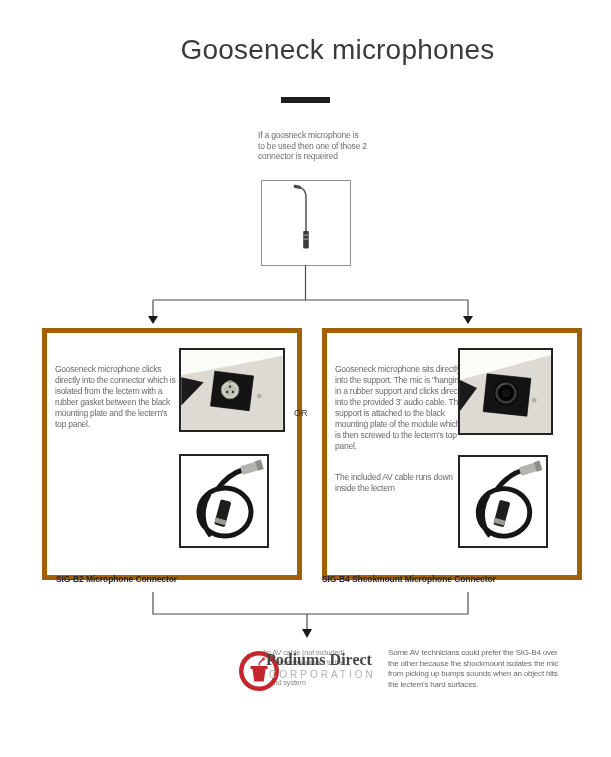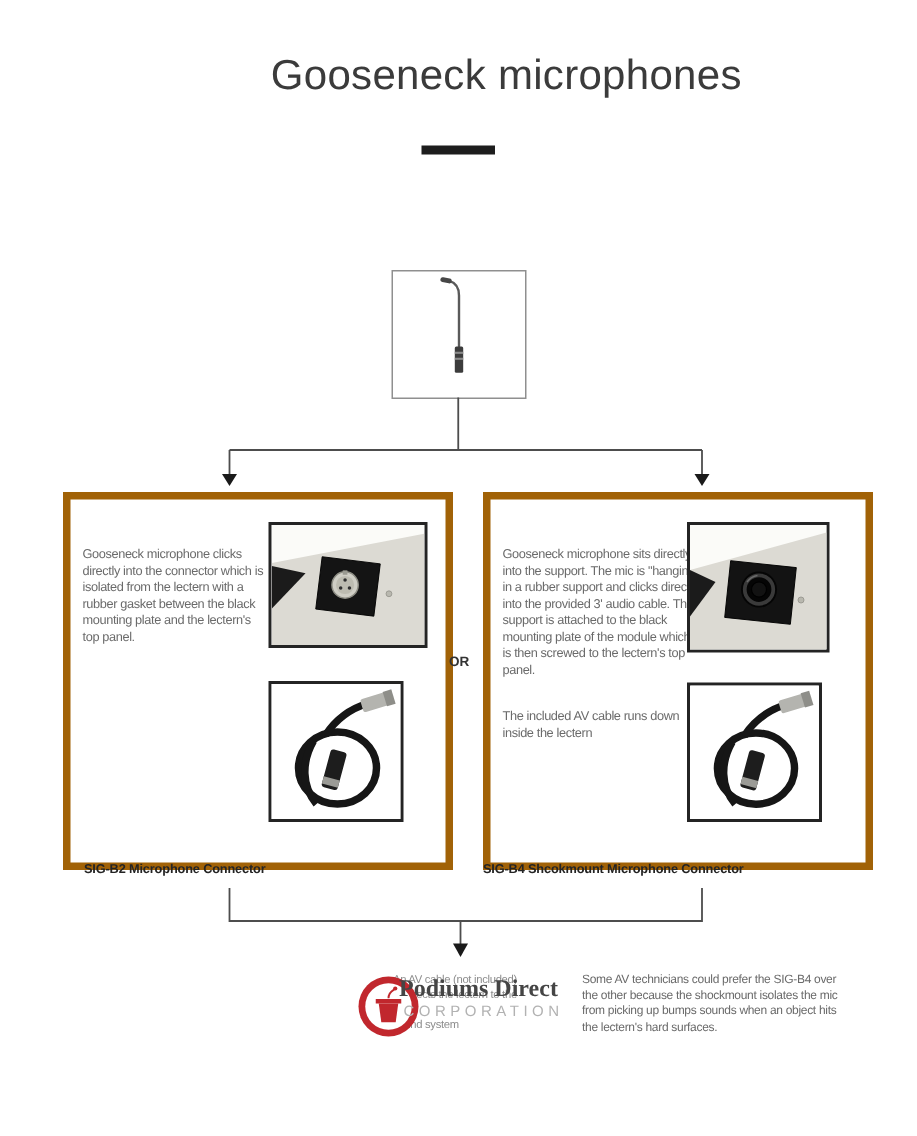--- a/index.html
+++ b/index.html
@@ -28,22 +28,22 @@
   .b2-cable { left:8px; top:130px; width:124px; }
   .b4-desc  { left:8px; top:22px;  width:132px; }
   .b4-cable { left:8px; top:130px; width:132px; }
   .photo { position:absolute; border:2px solid #242424; background:#fff; line-height:0; }
   .b2-photo1 { left:132px; top:15px;  width:102px; height:80px; }
   .b2-photo2 { left:132px; top:121px; width:86px;  height:90px; }
   .b4-photo1 { left:131px; top:15px;  width:91px;  height:83px; }
   .b4-photo2 { left:131px; top:122px; width:86px;  height:89px; }
   .photo svg { width:100%; height:100%; display:block; }
   .or-label {
-    position:absolute; left:294px; top:436px; width:24px; text-align:center;
-    font-weight:bold; font-size:9px; color:#333;
+    position:absolute; left:294px; top:408px; width:24px; 
+    font-weight:normal; font-size:9px; color:#333;
   }
   .caption {
     position:absolute; top:574px; font-size:8.5px; font-weight:bold; color:#242424; letter-spacing:-.1px;
   }
   .caption-left { left:42px;padding-left:14px; } .caption-right { left:322px; }
   .footer-note {
     position:absolute; left:262px; top:648px; width:118px; z-index:1;
     font-size:7.5px; line-height:10px; color:#8c8c8c; letter-spacing:-.2px;
   }
   .footer-note .gap { margin-top:10px; }
@@ -64,20 +64,25 @@
   .commentary .p2 { margin-top:10px; }
 </style>
 </head>
 <body>
 
 <div class="canvas">
 
   <div class="page-title">Gooseneck microphones</div>
   <div class="title-bar"></div>
 
+  <div class="intro">
+    <div>If a goosneck microphone is</div>
+    <div>to be used then one of those 2</div>
+    <div>connector is requeired</div>
+  </div>
 
   <div class="mic-box">
     <svg viewBox="0 0 88 84" width="88" height="84">
       <path d="M44 52 L44 16 C44 10 41.5 7.5 37.5 6.3" fill="none" stroke="#5a5a5a" stroke-width="1.6" stroke-linecap="round"></path>
       <path d="M37.5 6.3 L33.2 5.4" fill="none" stroke="#474747" stroke-width="3.2" stroke-linecap="round"></path>
       <rect x="41.2" y="50" width="5.6" height="17.5" rx="1" fill="#3c3c3c"></rect>
       <rect x="41.2" y="53.5" width="5.6" height="1.4" fill="#8a8a8a"></rect>
       <rect x="41.2" y="57.5" width="5.6" height="1.4" fill="#8a8a8a"></rect>
     </svg>
   </div>

